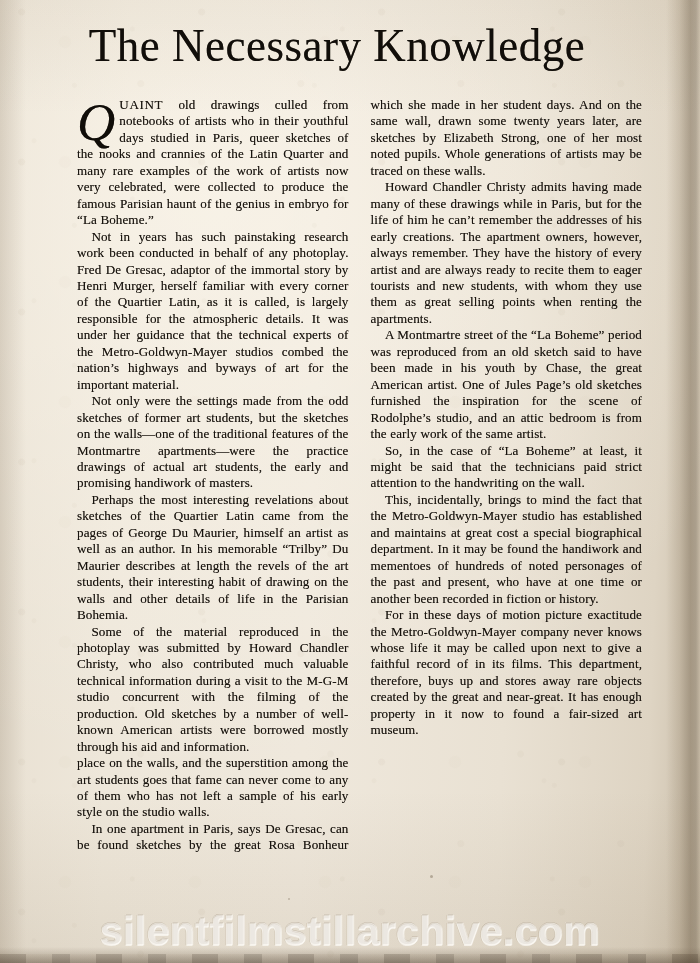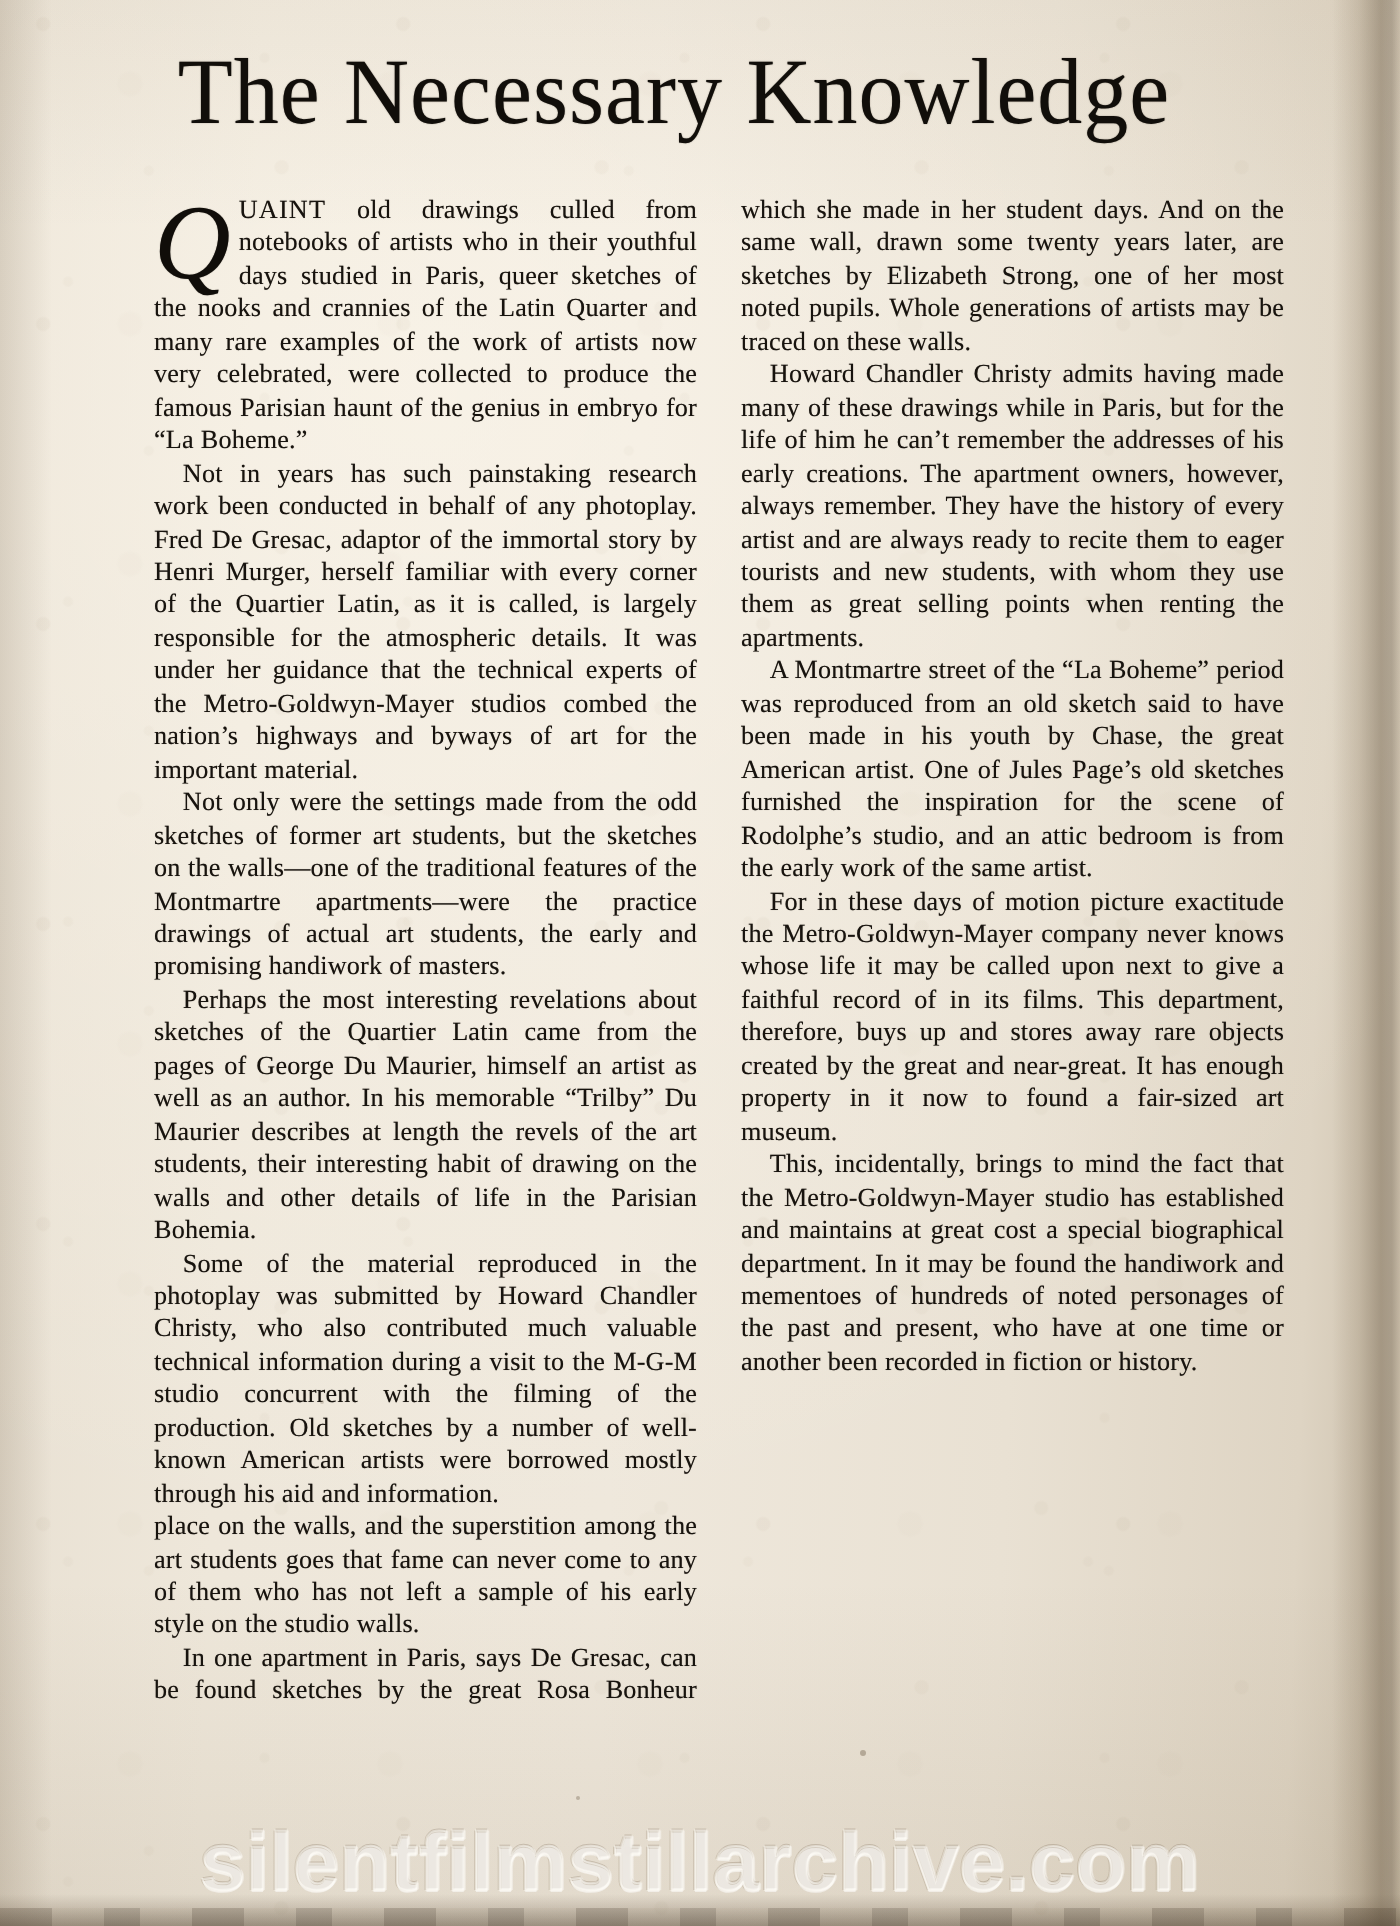--- a/index.html
+++ b/index.html
@@ -206,22 +206,23 @@
 
       <p>Not in years has such painstaking research work been conducted in behalf of any photoplay. Fred De Gresac, adaptor of the immortal story by Henri Murger, herself familiar with every corner of the Quartier Latin, as it is called, is largely responsible for the atmospheric details. It was under her guidance that the technical experts of the Metro-Goldwyn-Mayer studios combed the nation’s highways and byways of art for the important material.</p>
       <p>Not only were the settings made from the odd sketches of former art students, but the sketches on the walls—one of the traditional features of the Montmartre apartments—were the practice drawings of actual art students, the early and promising handiwork of masters.</p>
       <p>Perhaps the most interesting revelations about sketches of the Quartier Latin came from the pages of George Du Maurier, himself an artist as well as an author. In his memorable “Trilby” Du Maurier describes at length the revels of the art students, their interesting habit of drawing on the walls and other details of life in the Parisian Bohemia.</p>
       <p>Some of the material reproduced in the photoplay was submitted by Howard Chandler Christy, who also contributed much valuable technical information during a visit to the M-G-M studio concurrent with the filming of the production. Old sketches by a number of well-known American artists were borrowed mostly through his aid and information.</p>
 
       <p class="first">place on the walls, and the superstition among the art students goes that fame can never come to any of them who has not left a sample of his early style on the studio walls.</p>
       <p>In one apartment in Paris, says De Gresac, can be found sketches by the great Rosa Bonheur which she made in her student days. And on the same wall, drawn some twenty years later, are sketches by Elizabeth Strong, one of her most noted pupils. Whole generations of artists may be traced on these walls.</p>
       <p>Howard Chandler Christy admits having made many of these drawings while in Paris, but for the life of him he can’t remember the addresses of his early creations. The apartment owners, however, always remember. They have the history of every artist and are always ready to recite them to eager tourists and new students, with whom they use them as great selling points when renting the apartments.</p>
       <p>A Montmartre street of the “La Boheme” period was reproduced from an old sketch said to have been made in his youth by Chase, the great American artist. One of Jules Page’s old sketches furnished the inspiration for the scene of Rodolphe’s studio, and an attic bedroom is from the early work of the same artist.</p>
+      <p>So, in the case of “La Boheme” at least, it might be said that the technicians paid strict attention to the handwriting on the wall.</p>
+      <p>This, incidentally, brings to mind the fact that the Metro-Goldwyn-Mayer studio has established and maintains at great cost a special biographical department. In it may be found the handiwork and mementoes of hundreds of noted personages of the past and present, who have at one time or another been recorded in fiction or history.</p>
       <p>For in these days of motion picture exactitude the Metro-Goldwyn-Mayer company never knows whose life it may be called upon next to give a faithful record of in its films. This department, therefore, buys up and stores away rare objects created by the great and near-great. It has enough property in it now to found a fair-sized art museum.</p>
-      <p>This, incidentally, brings to mind the fact that the Metro-Goldwyn-Mayer studio has established and maintains at great cost a special biographical department. In it may be found the handiwork and mementoes of hundreds of noted personages of the past and present, who have at one time or another been recorded in fiction or history.</p>
 
     </div>
   </div>
 
   <div class="watermark">silentfilmstillarchive.com</div>
 
   <div class="left-edge"></div>
   <div class="right-edge"></div>
   <div class="bottom-edge"></div>
   <div class="bottom-edge-speckle"></div>

